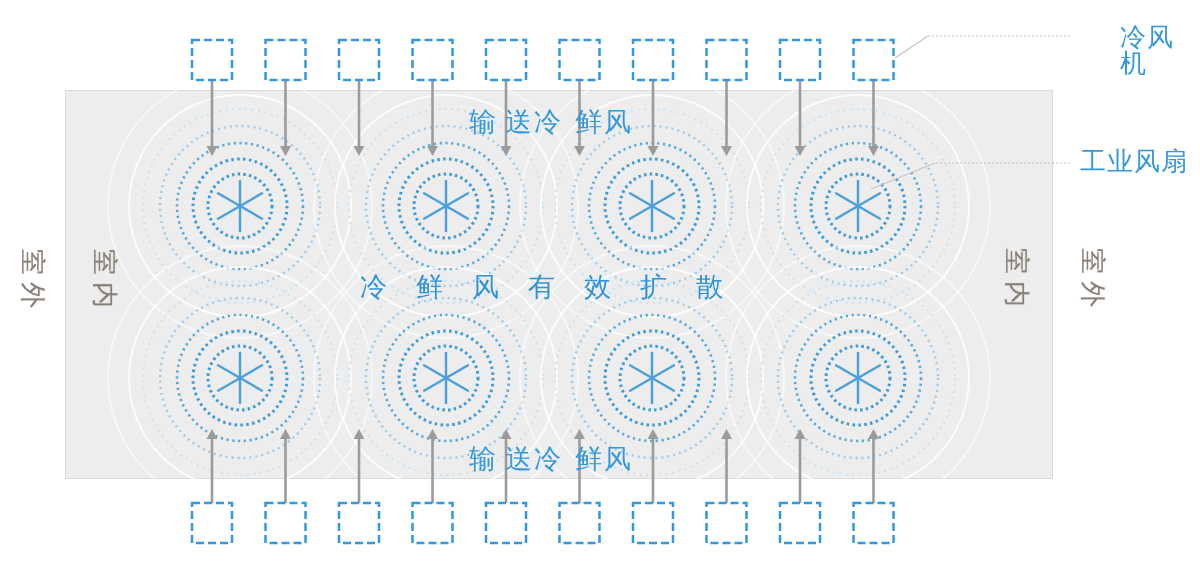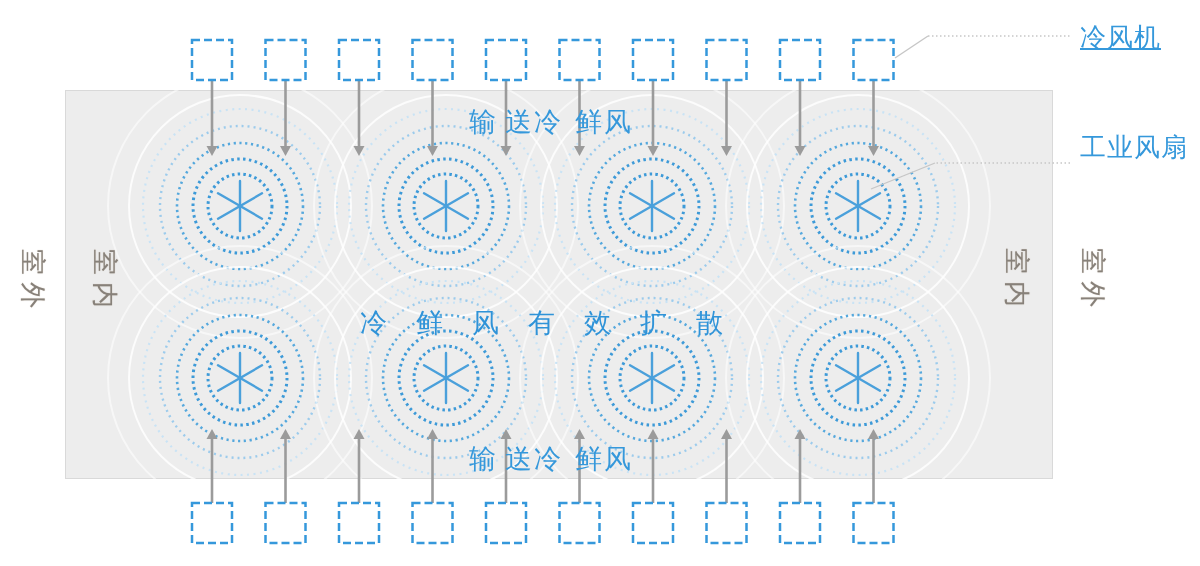--- a/index.html
+++ b/index.html
@@ -6,21 +6,21 @@
   .stage{
     position:relative;width:1200px;height:566px;overflow:hidden;
     background:#ffffff;
     font-family:"Liberation Sans","DejaVu Sans",sans-serif;
   }
   .room{
     position:absolute;left:65px;top:90px;width:988px;height:389px;
     background:#ededed;border:1px solid #d9d9d9;box-sizing:border-box;
   }
   .diagram-svg{position:absolute;left:0;top:0;}
-  .txt{position:absolute;white-space:nowrap;margin-top:36px;}
+  .txt{position:absolute;white-space:nowrap;}
   .flow-row{
     position:absolute;display:flex;align-items:flex-start;
     color:#3598db;font-size:27px;letter-spacing:2px;line-height:1;
   }
   .flow-row .seg{display:inline-block;}
   .flow-gap1{margin-left:7px;}
   .flow-gap2{margin-left:12px;}
   .center-text{
     position:absolute;left:360px;top:274px;color:#2f93d8;
     font-size:27px;letter-spacing:29px;line-height:1;
@@ -269,16 +269,16 @@
     <span class="seg flow-gap2">鲜风</span>
   </div>
 
   <div class="center-text txt">冷鲜风有效扩散</div>
 
   <div class="vlabel" style="left:0px;top:269px;">室外</div>
   <div class="vlabel" style="left:72px;top:269px;">室内</div>
   <div class="vlabel" style="left:984px;top:268px;">室内</div>
   <div class="vlabel" style="left:1060px;top:268px;">室外</div>
 
-  <div class="side-label" style="left:1080px;top:24px;text-decoration:underline;">冷风机</div>
-  <div class="side-label" style="left:1080px;top:134px;">工业风扇</div>
+  <div class="side-label" style="left:1120px;top:24px;">冷风机</div>
+  <div class="side-label" style="left:1080px;top:148px;">工业风扇</div>
 
 </div>
 
 </body></html>

